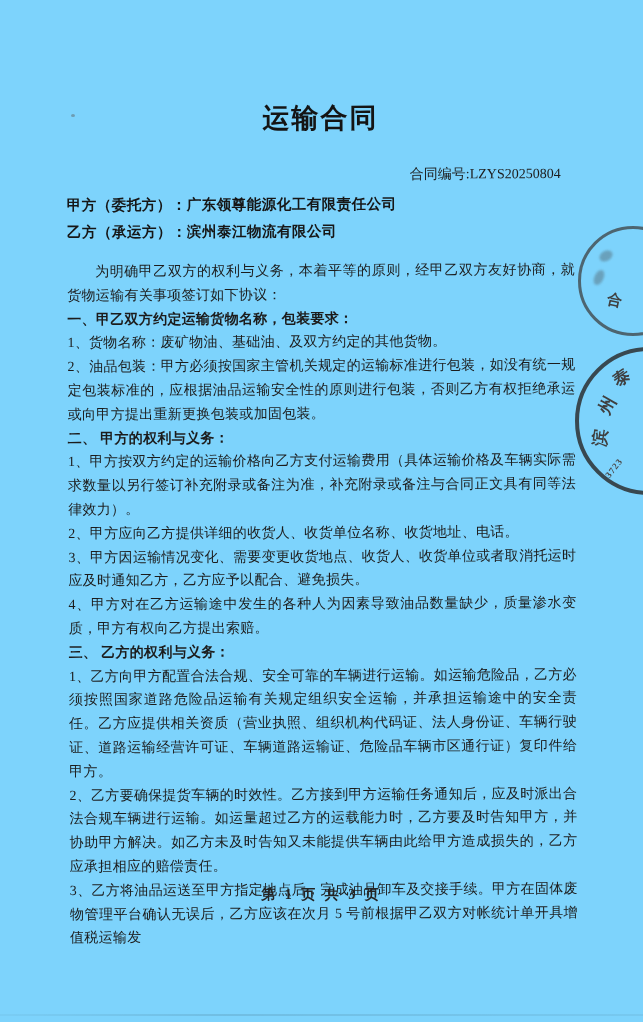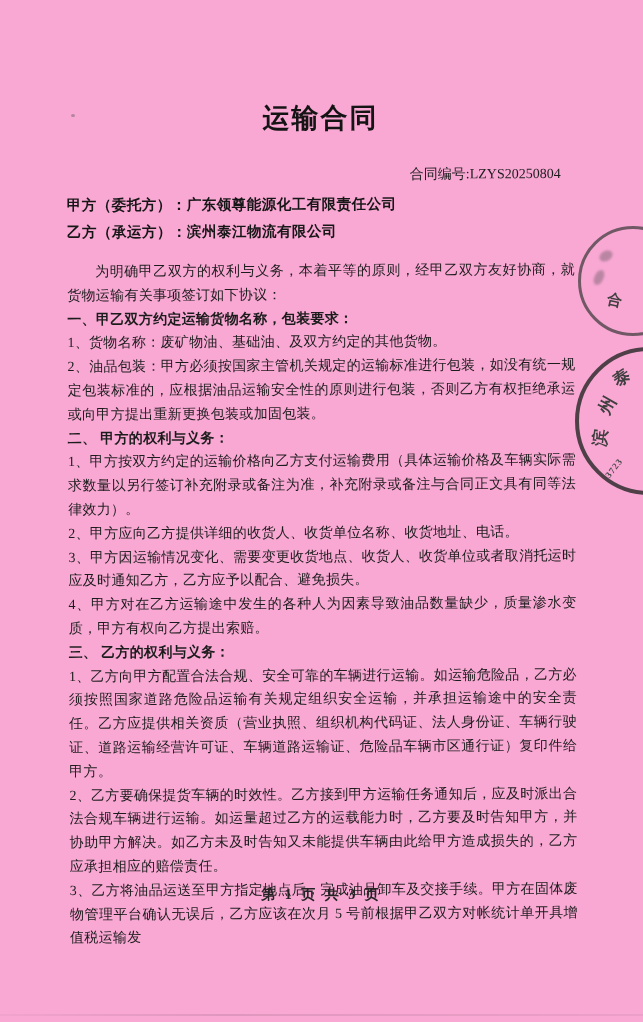--- a/index.html
+++ b/index.html
@@ -4,21 +4,21 @@
 <style>
   html, body { margin: 0; padding: 0; }
   body {
     width: 643px; height: 1022px;
     background: #e9e9e9;
     font-family: "Liberation Serif", "DejaVu Serif", serif;
   }
   .page {
     position: relative;
     width: 643px; height: 1022px;
-    background: #f9a8d4;
+    background: #7dd3fc;
     overflow: hidden;
     color: #1b1b1b;
   }
   .content {
     position: absolute;
     left: 68px; top: 0;
     width: 508px;
     transform: rotate(-0.25deg);
   }
   .doc-title {

